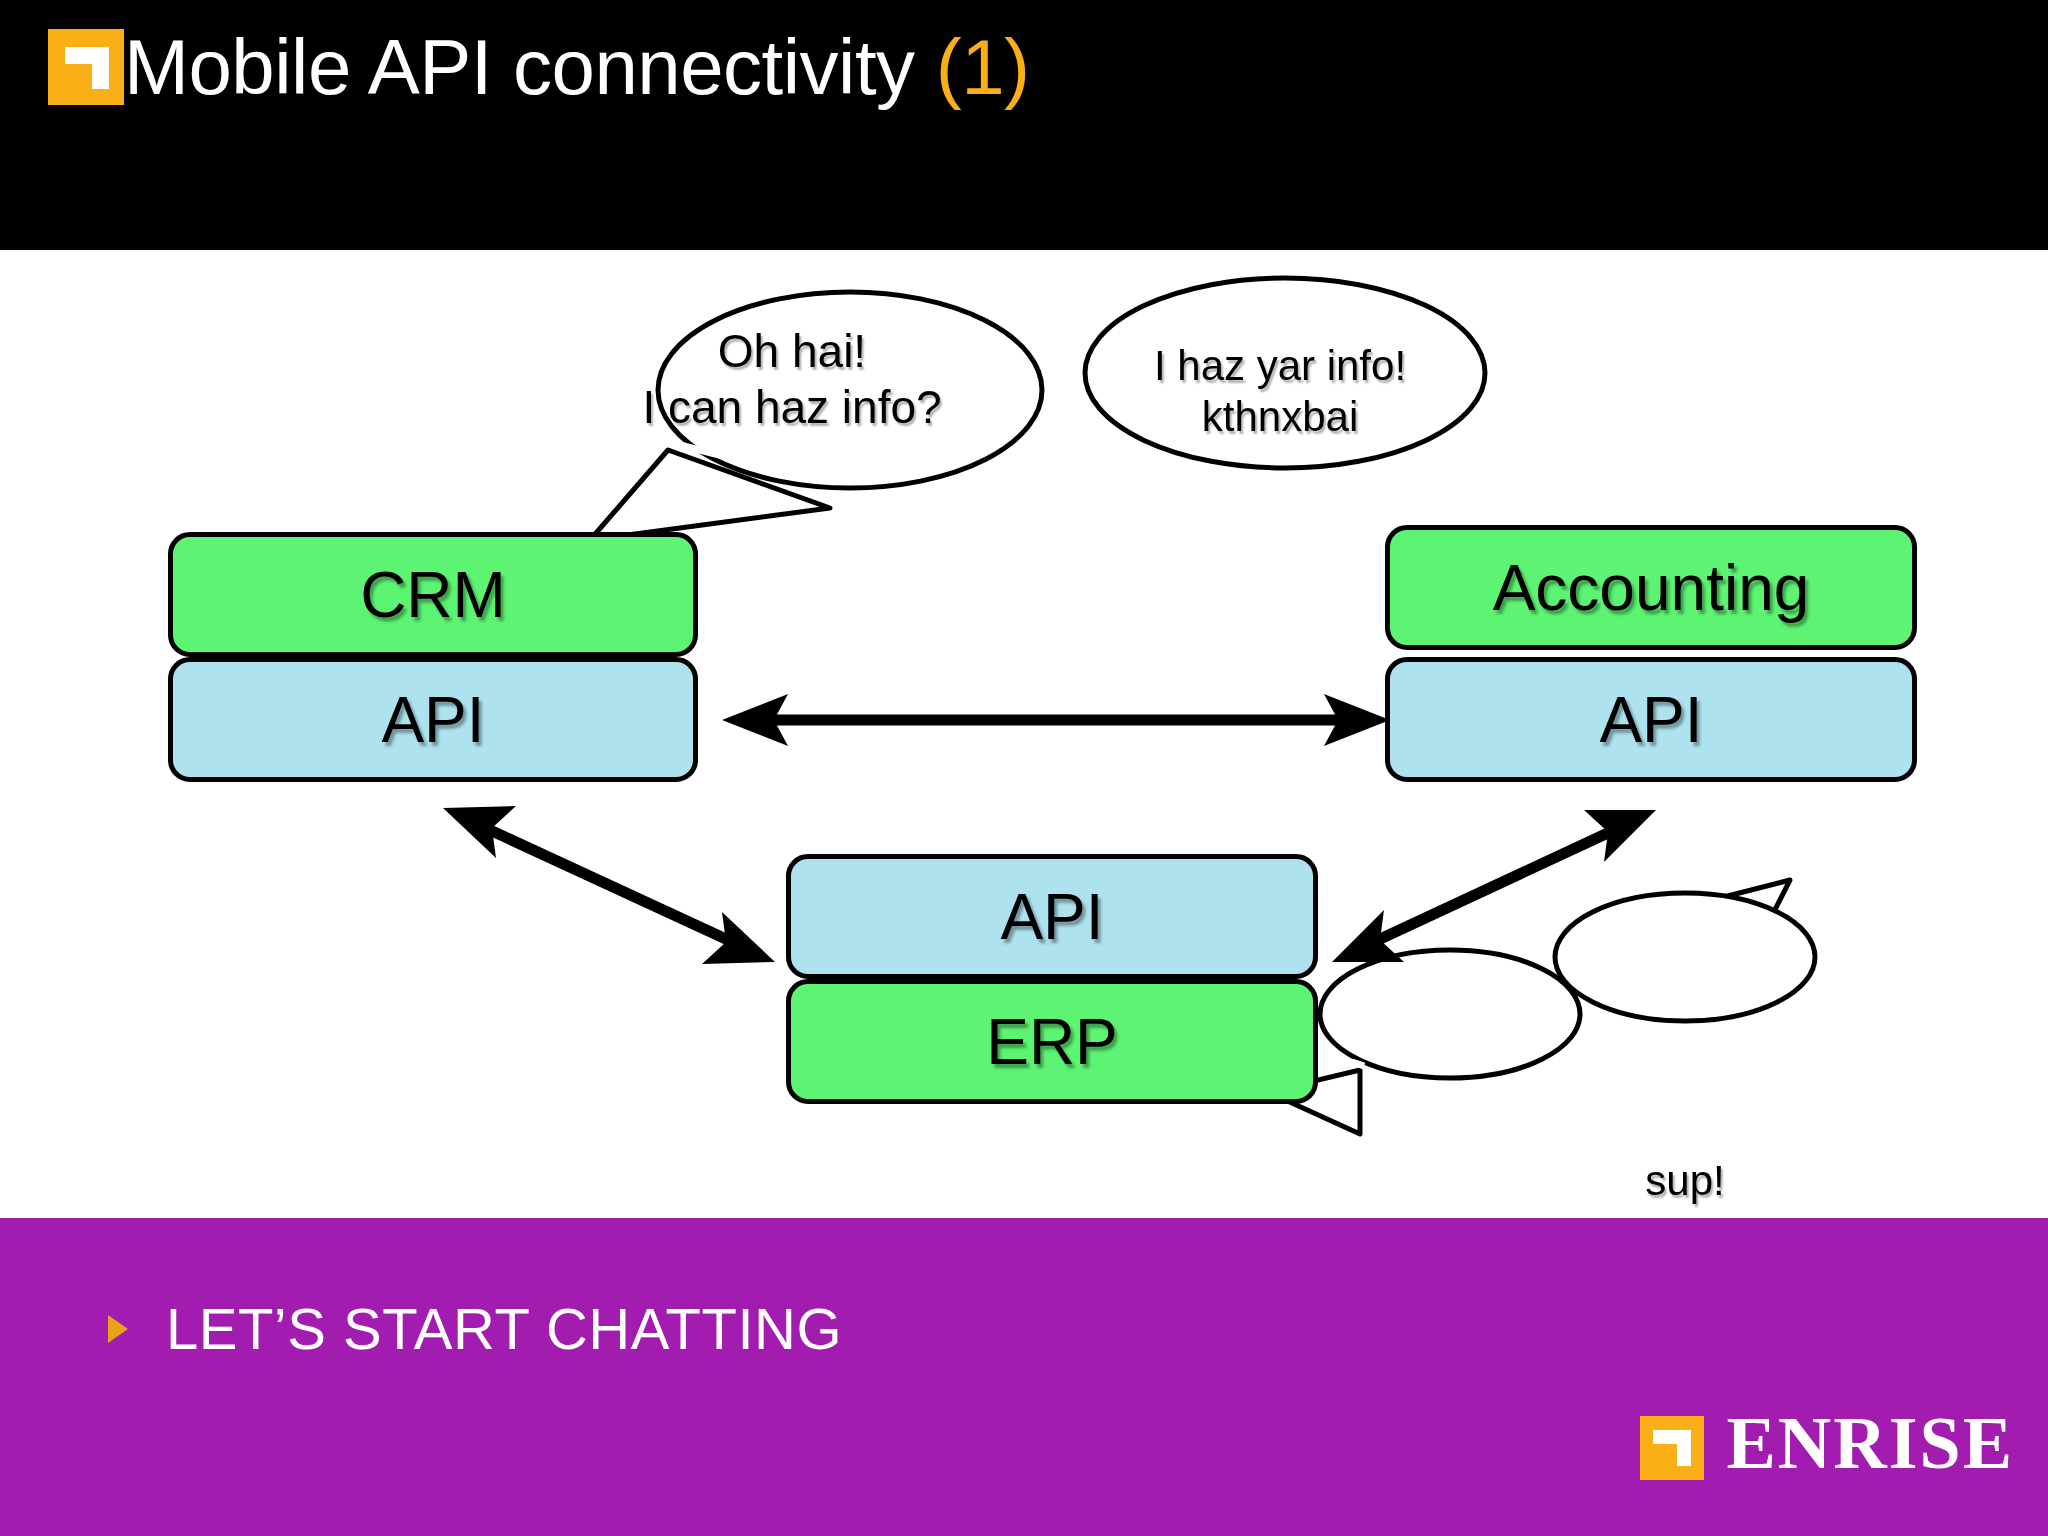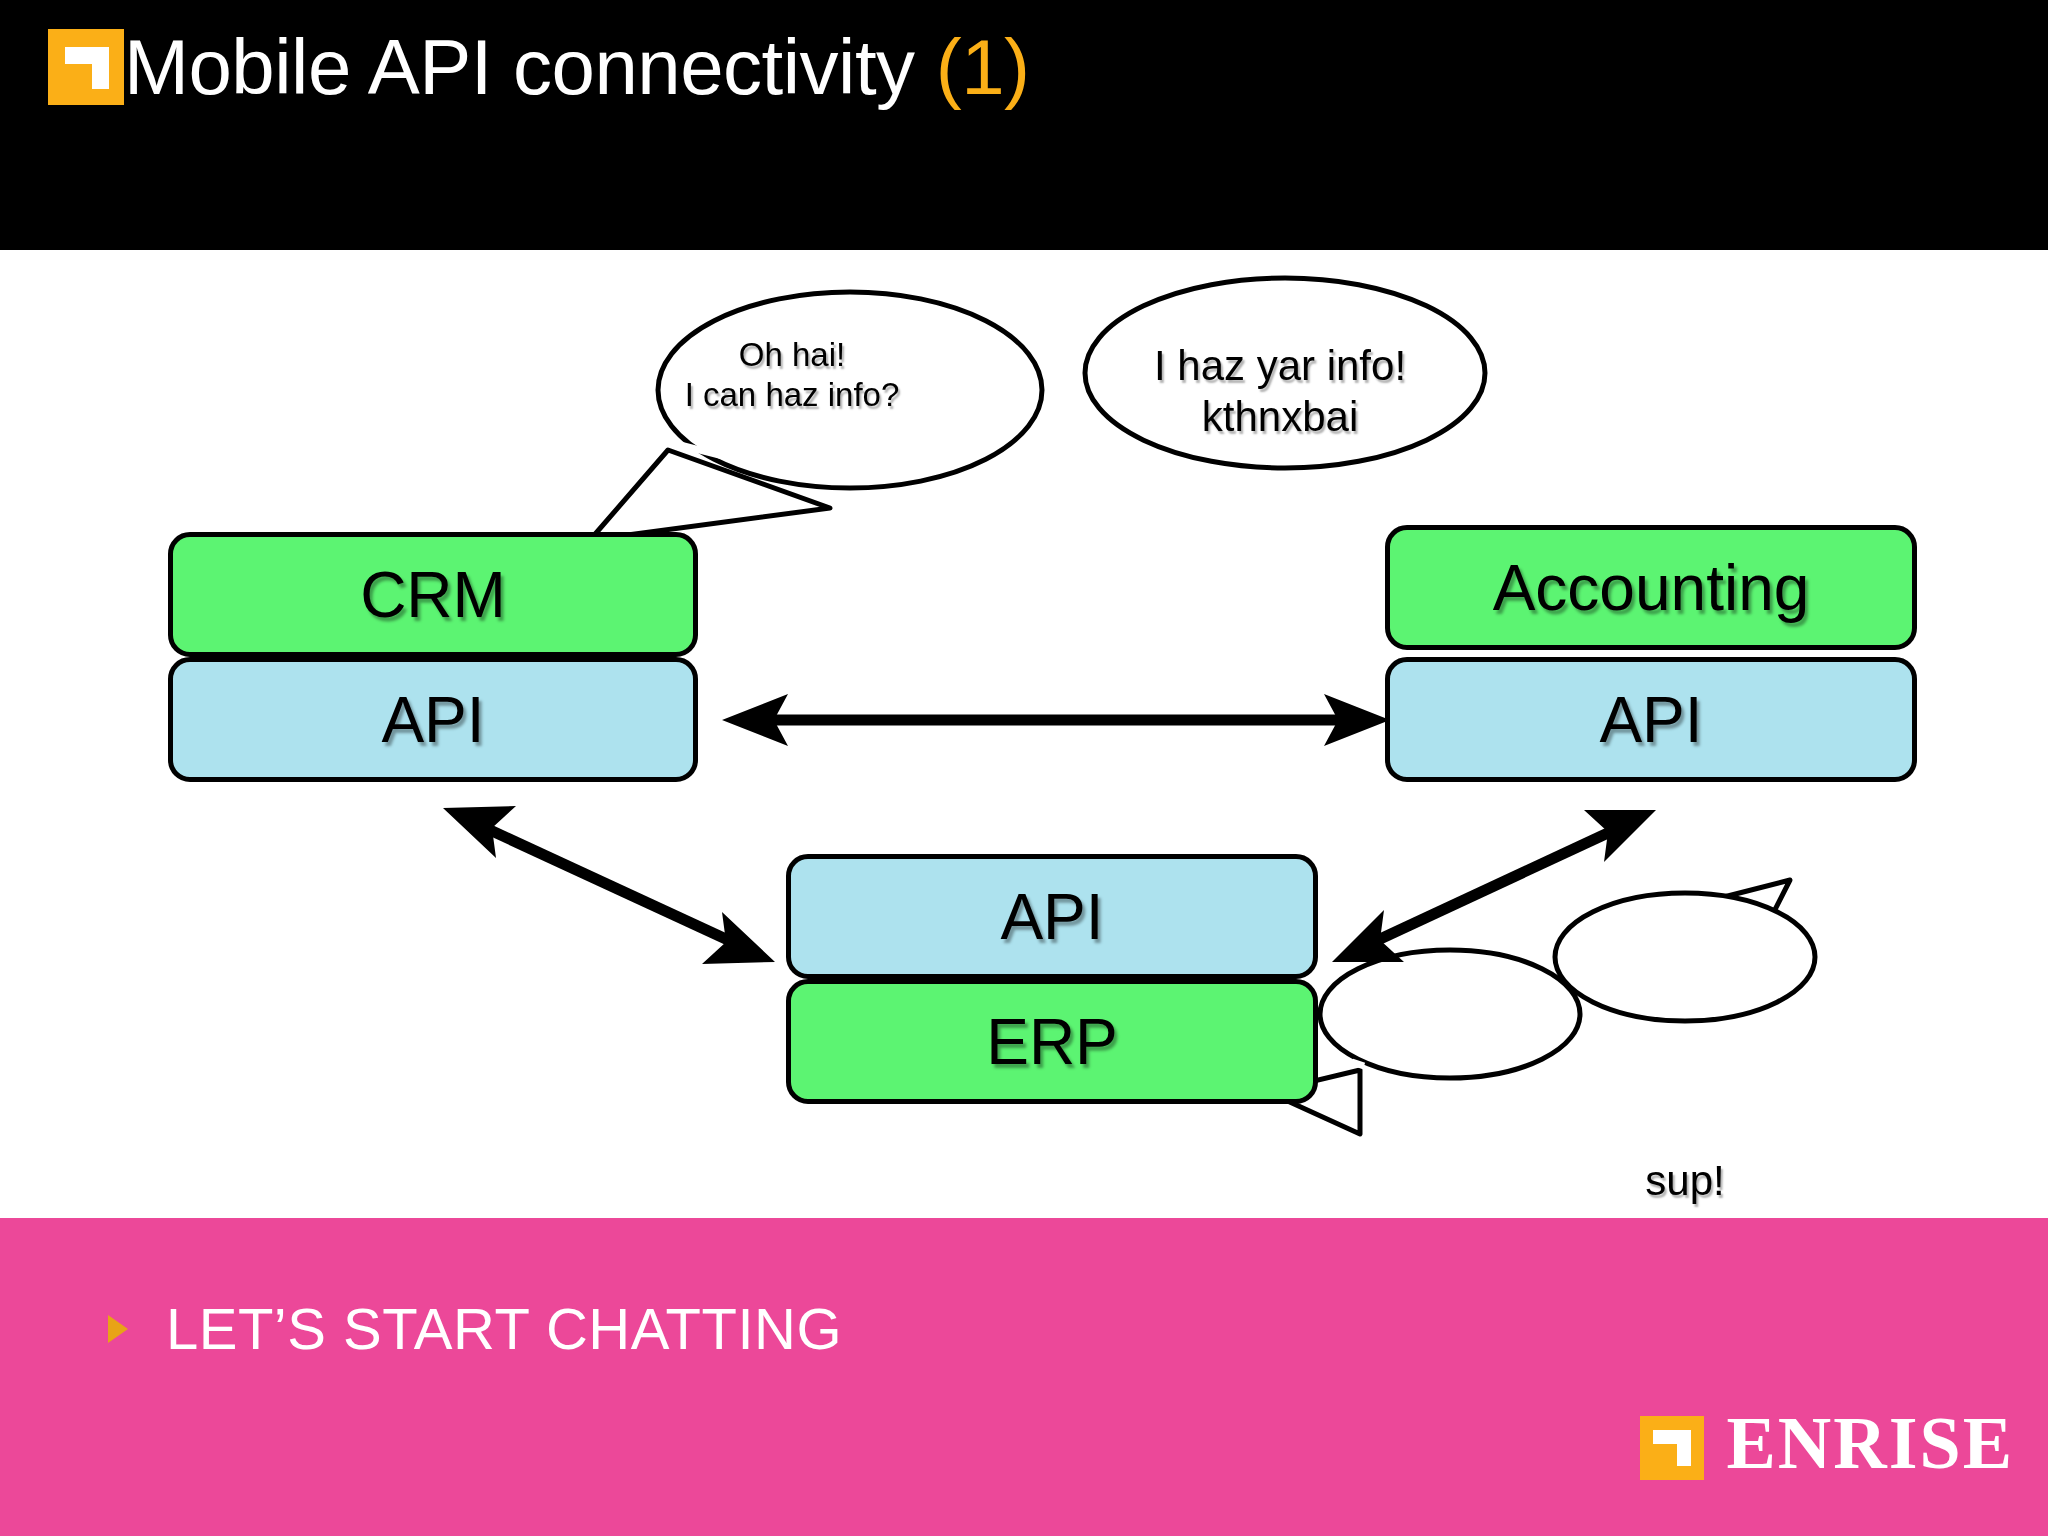--- a/index.html
+++ b/index.html
@@ -114,33 +114,33 @@
   
   .bubble-text {
     position: absolute;
     text-align: center;
     color: #000000;
     font-family: "Liberation Sans", sans-serif;
     text-shadow: 2px 3px 2px rgba(0,0,0,0.30);
     line-height: 1.22;
     pointer-events: none;
   }
-  #bubble-text-1 { left: 612px;  top: 85px;  width: 360px; font-size: 33px; }
+  #bubble-text-1 { left: 612px;  top: 73px;  width: 360px; font-size: 46px; }
   #bubble-text-2 { left: 1080px; top: 90px;  width: 400px; font-size: 42px; }
   #bubble-text-3 { left: 1330px; top: 963px; width: 240px; font-size: 42px; }
   #bubble-text-4 { left: 1565px; top: 905px; width: 240px; font-size: 42px; }
 
   
   .footer {
     position: absolute;
     left: 0;
     top: 1218px;
     width: 2048px;
     height: 318px;
-    background: #ec4899;
+    background: #a21caf;
   }
   .bullet-row {
     position: absolute;
     left: 108px;
     top: 82px;
     display: flex;
     align-items: center;
   }
   .bullet-arrow {
     width: 0;

